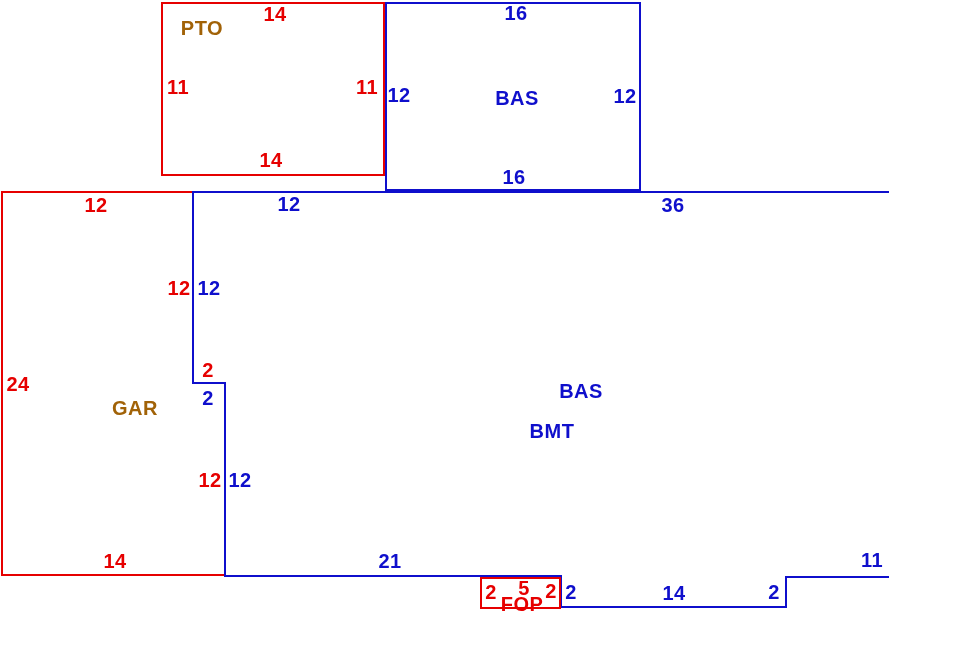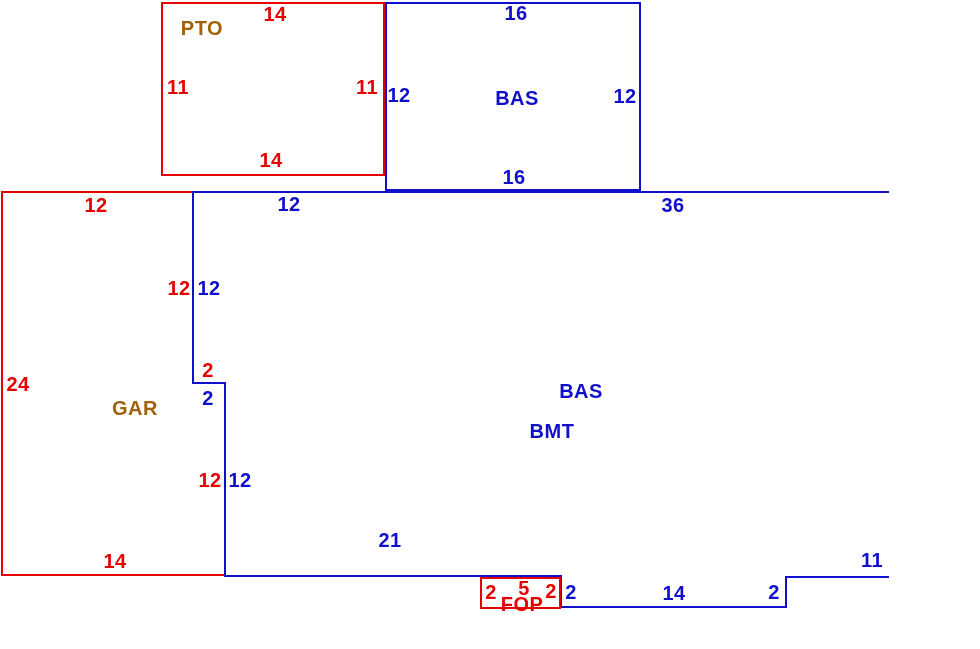--- a/index.html
+++ b/index.html
@@ -65,21 +65,21 @@
       <div class="lbl" style="left: 208px; top: 370px; color: rgb(230, 0, 0);">2</div>
       <div class="lbl" style="left: 208px; top: 398px; color: rgb(15, 15, 204);">2</div>
       <div class="lbl" style="left: 18px; top: 384px; color: rgb(230, 0, 0);">24</div>
       <div class="lbl" style="left: 135px; top: 388px; color: #a16207; margin-top: 20px;">GAR</div>
       <div class="lbl" style="left: 581px; top: 391px; color: rgb(15, 15, 204);">BAS</div>
       <div class="lbl" style="left: 552px; top: 411px; color: rgb(15, 15, 204); margin-top: 20px;">BMT</div>
       <div class="lbl" style="left: 944px; top: 384px; color: rgb(15, 15, 204);">24</div>
       <div class="lbl" style="left: 210px; top: 480px; color: rgb(230, 0, 0);">12</div>
       <div class="lbl" style="left: 240px; top: 480px; color: rgb(15, 15, 204);">12</div>
       <div class="lbl" style="left: 115px; top: 561px; color: rgb(230, 0, 0);">14</div>
-      <div class="lbl" style="left: 390px; top: 540px; color: rgb(15, 15, 204);">21</div>
+      <div class="lbl" style="left: 390px; top: 561px; color: rgb(15, 15, 204);">21</div>
       <div class="lbl" style="left: 491px; top: 592px; color: rgb(230, 0, 0);">2</div>
       <div class="lbl" style="left: 524px; top: 588px; color: rgb(230, 0, 0);">5</div>
       <div class="lbl" style="left: 522px; top: 604px; color: rgb(230, 0, 0);">FOP</div>
       <div class="lbl" style="left: 551px; top: 591px; color: rgb(230, 0, 0);">2</div>
       <div class="lbl" style="left: 571px; top: 592px; color: rgb(15, 15, 204);">2</div>
       <div class="lbl" style="left: 674px; top: 593px; color: rgb(15, 15, 204);">14</div>
       <div class="lbl" style="left: 774px; top: 592px; color: rgb(15, 15, 204);">2</div>
       <div class="lbl" style="left: 872px; top: 560px; color: rgb(15, 15, 204);">11</div>
     </div>
 </div>

